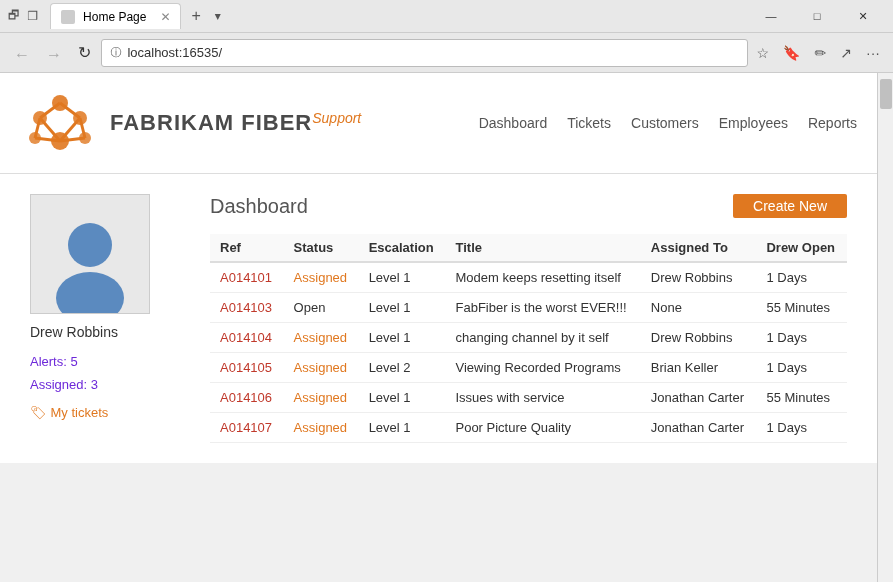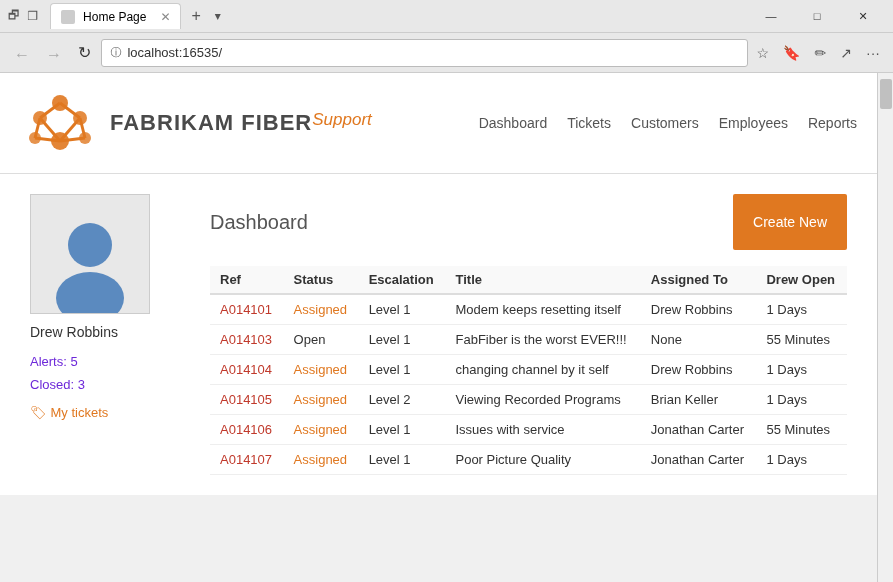--- a/index.html
+++ b/index.html
@@ -32,21 +32,21 @@
     
     .page-content { flex: 1; overflow-y: auto; background: #f0f0f0; }
 
     
     .site-header { background: #fff; border-bottom: 1px solid #ddd; }
     .header-inner { max-width: 900px; margin: 0 auto; display: flex; align-items: center; padding: 10px 20px; }
     .logo-area { display: flex; align-items: center; gap: 10px; }
     .logo-svg { width: 80px; height: 80px; }
     .brand-text { display: flex; }
     .brand-name { font-size: 22px; font-weight: bold; color: #4a4a4a; letter-spacing: 1px; }
-    .brand-sub { font-size: 17px; color: #e07820; font-style: italic; }
+    .brand-sub { font-size: 14px; color: #e07820; font-style: italic; }
     .nav-menu { margin-left: auto; display: flex; gap: 20px; align-items: center; }
     .nav-item { color: #555; text-decoration: none; font-size: 14px; cursor: pointer; }
 
     
     .main-area { background: #fff; margin: 0; padding: 20px 30px; }
     .content-layout { display: flex; gap: 20px; }
 
     
     .sidebar { width: 160px; flex-shrink: 0; }
     .profile-title { color: #e07820; font-size: 16px; font-weight: normal; margin-bottom: 16px; }
@@ -55,21 +55,21 @@
     .user-name { font-size: 14px; color: #333; margin-bottom: 10px; font-weight: 500; }
     .user-stats { font-size: 13px; color: #444; line-height: 1.8; }
     .user-stats span { color: #6d28d9; font-weight: normal; }
     .my-tickets-link { color: #e07820; font-size: 13px; cursor: pointer; display: flex; align-items: center; gap: 4px; margin-top: 8px; text-decoration: none; }
     .ticket-icon { color: #e07820; }
 
     
     .dashboard-area { flex: 1; }
     .dashboard-header { display: flex; align-items: center; justify-content: space-between; margin-bottom: 16px; }
     .dashboard-title { font-size: 20px; color: #555; font-weight: normal; }
-    .create-new-btn { background: #e07820; color: #fff; border: none; padding: 20px 20px; font-size: 14px; cursor: pointer; border-radius: 2px; font-weight: 500; }
+    .create-new-btn { background: #e07820; color: #fff; border: none; padding: 4px 20px; font-size: 14px; cursor: pointer; border-radius: 2px; font-weight: 500; }
 
     
     .tickets-table { width: 100%; border-collapse: collapse; font-size: 13px; }
     .tickets-table th { text-align: left; padding: 6px 10px; color: #333; font-weight: 600; border-bottom: 2px solid #ddd; background: #f9f9f9; }
     .tickets-table td { padding: 7px 10px; border-bottom: 1px solid #eee; color: #333; }
     .ref-link { color: #c0392b; text-decoration: none; cursor: pointer; }
     .status-assigned { color: #e07820; }
     .status-closed { color: #555; }
     .status-open { color: #333; }
     .escalation { color: #555; }
@@ -166,21 +166,21 @@
               <ellipse cx="50" cy="85" rx="34" ry="26" fill="#5b8abf"></ellipse>
             </svg>
           </div>
           <div class="user-name">Drew Robbins</div>
           <div class="user-stats">
             <div>
               <span>Alerts:</span>
               <span>5</span>
             </div>
             <div>
-              <span>Closed:</span>
+              <span>Assigned:</span>
               <span>3</span>
             </div>
           </div>
           <a class="my-tickets-link">
             <span class="ticket-icon">🏷</span>
             <span>My tickets</span>
           </a>
         </div>
 
         <div class="dashboard-area">

